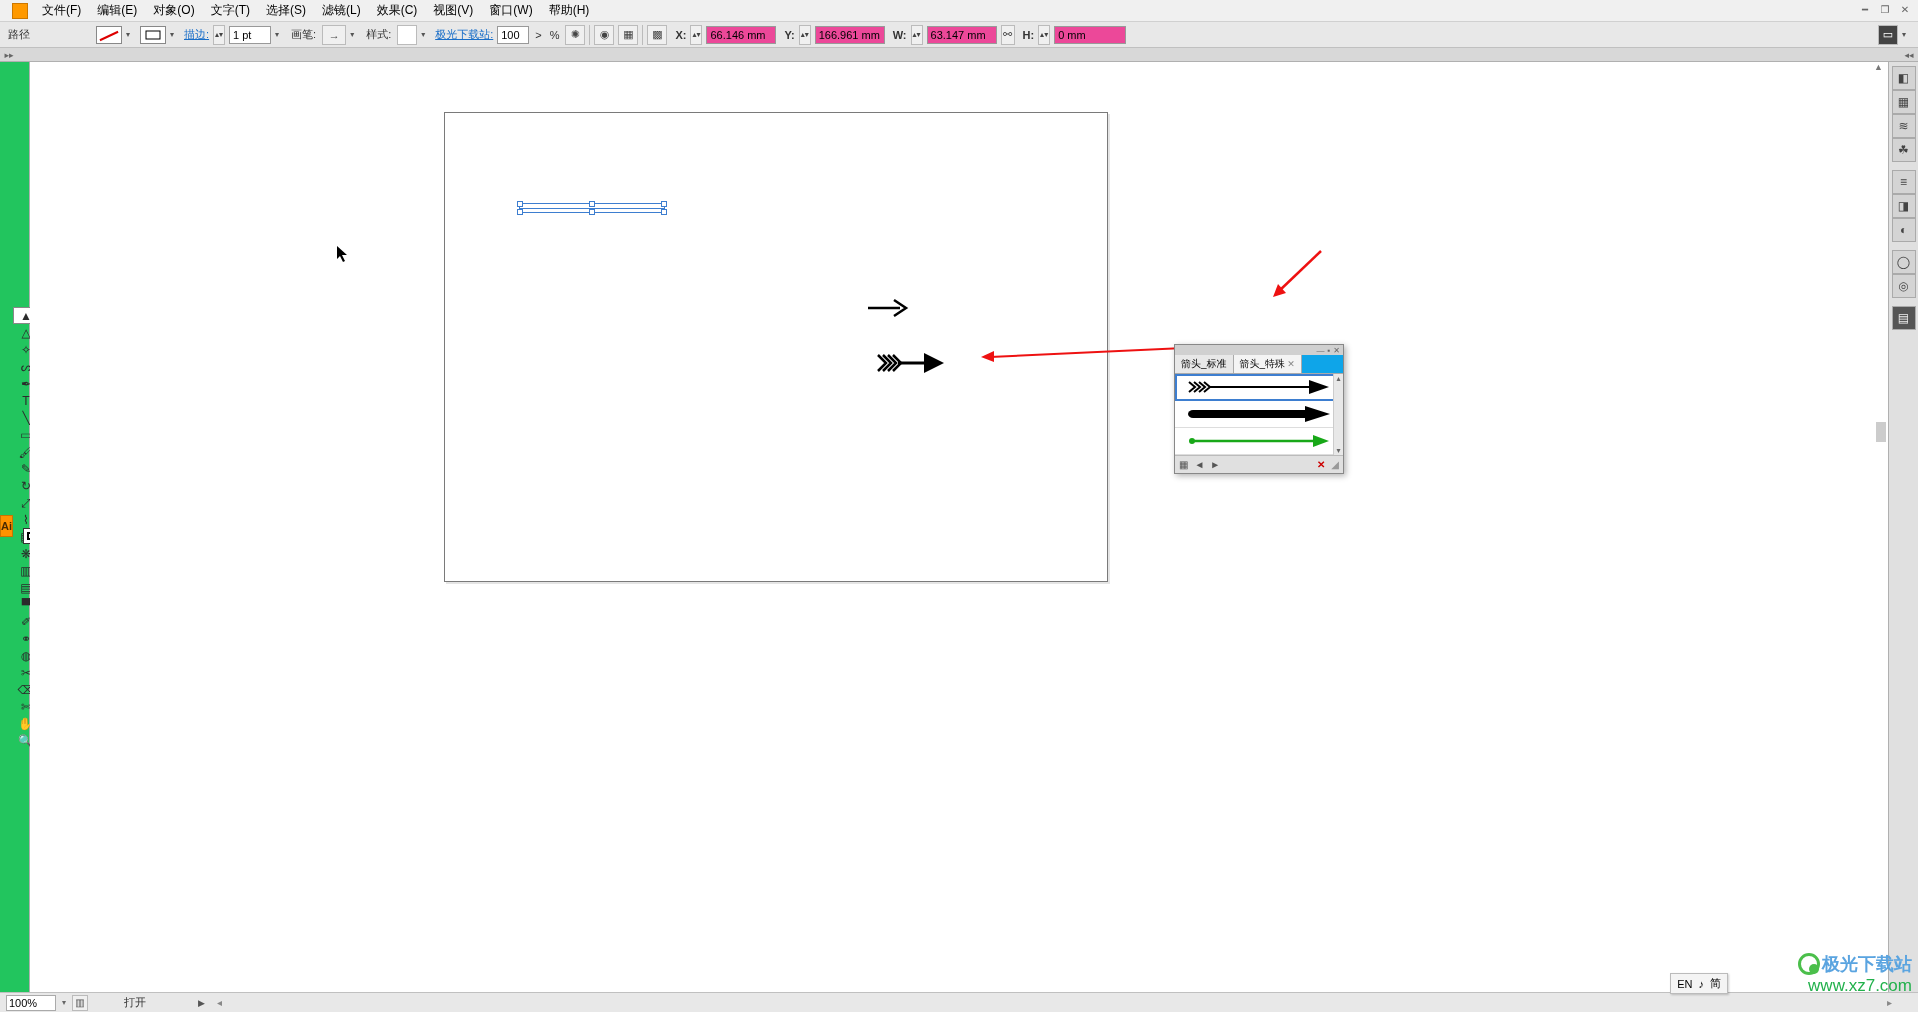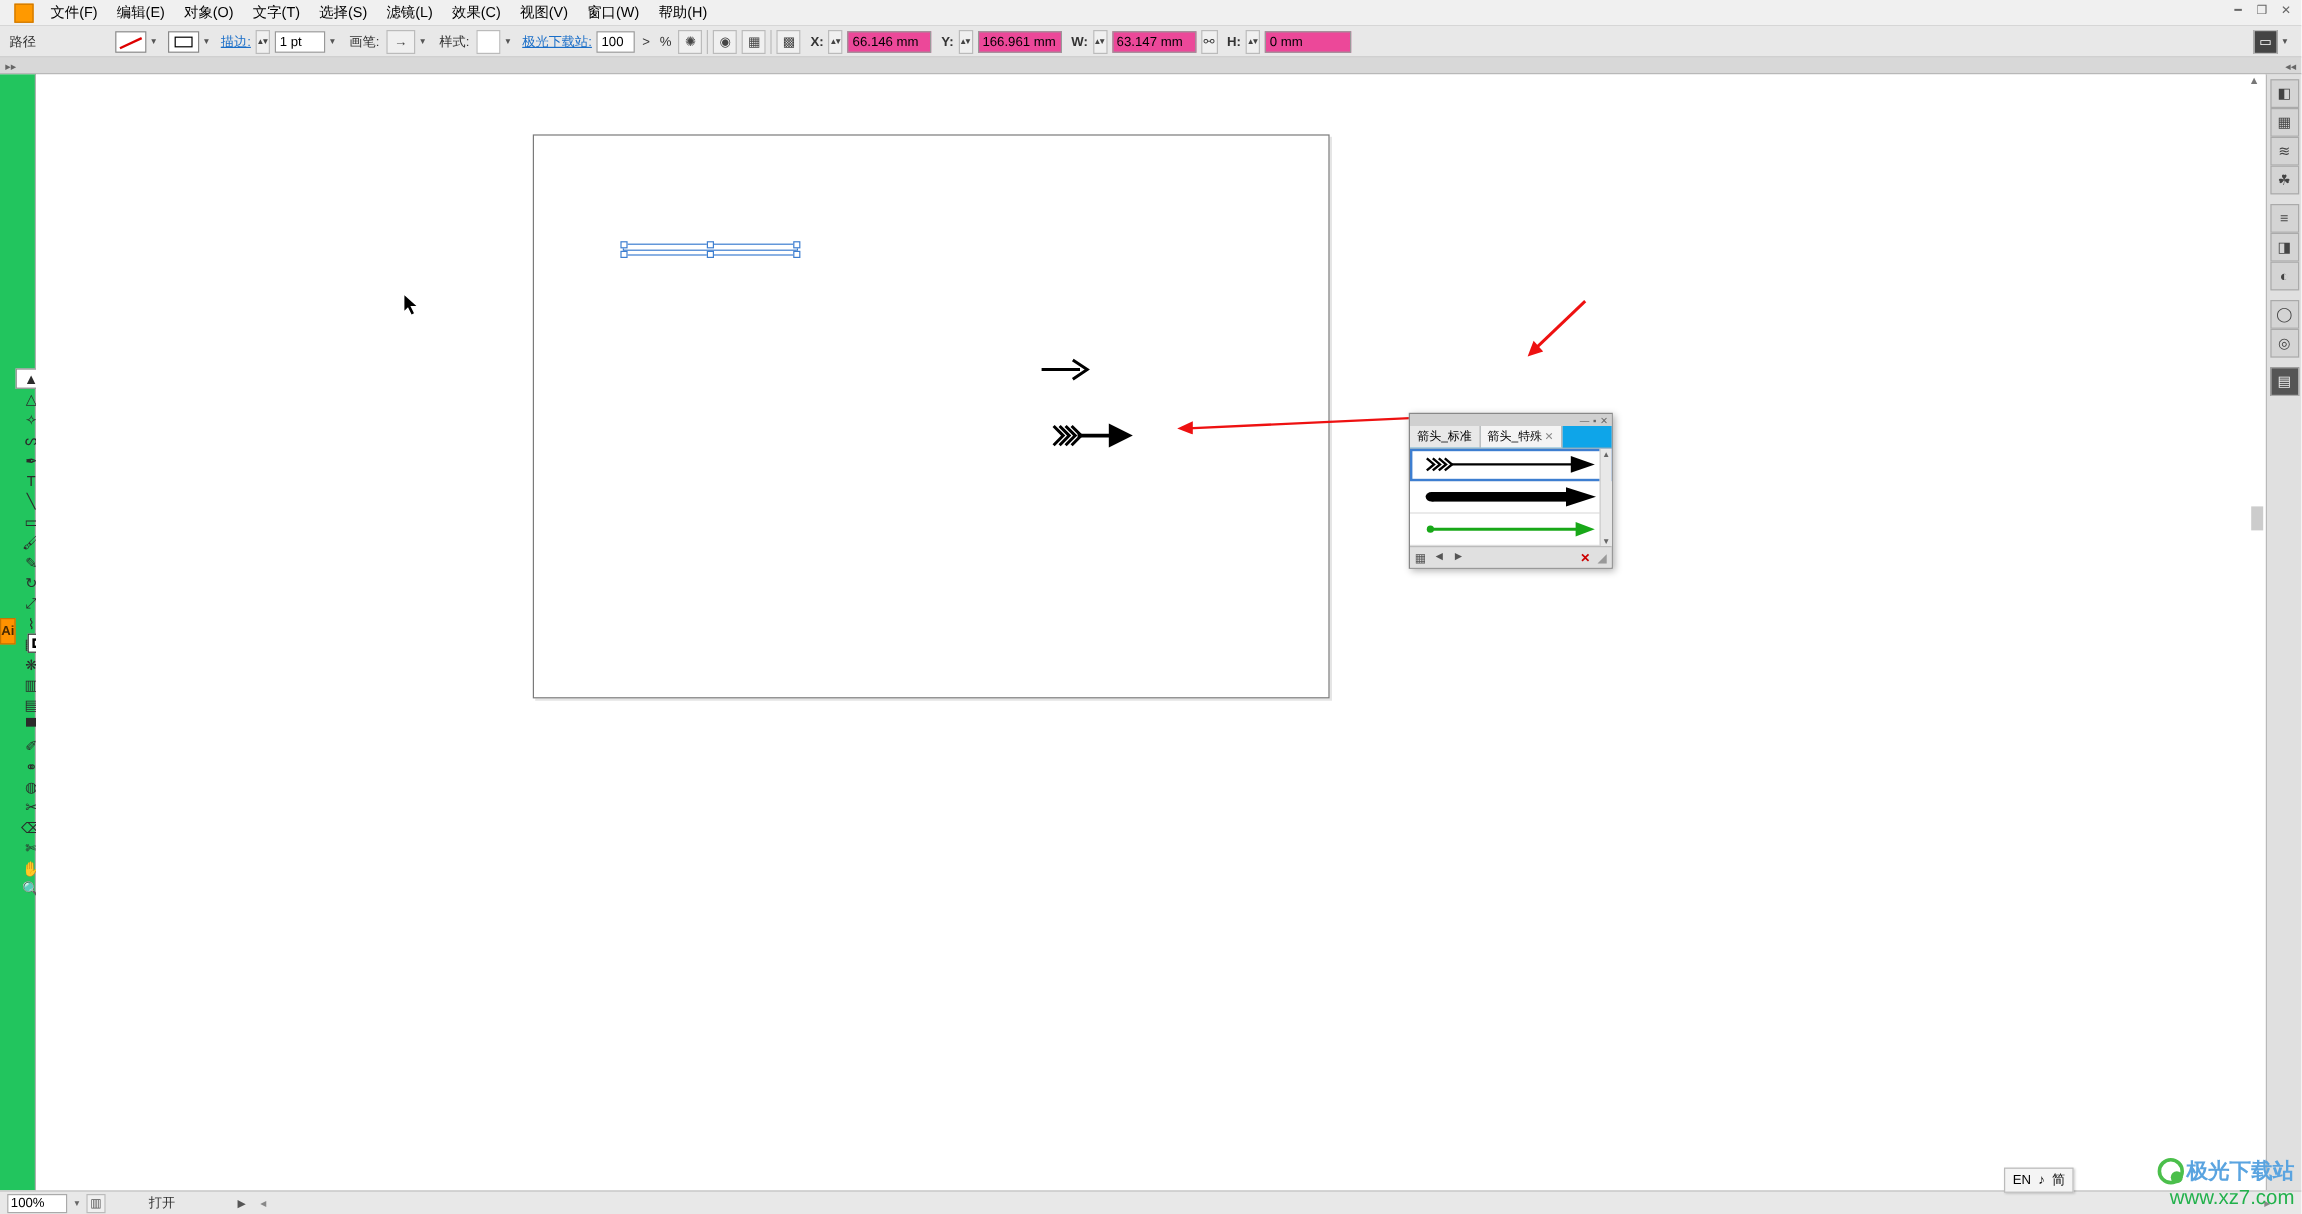--- a/index.html
+++ b/index.html
@@ -87,21 +87,21 @@
 
 .statusbar { position: absolute; bottom: 0; left: 0; right: 0; height: 20px; background: #e8e8e8; border-top: 1px solid #c0c0c0; display: flex; align-items: center; font-size: 11px; padding: 0 6px; gap: 6px; }
 .statusbar .zoom { width: 50px; border: 1px solid #aaa; background: #fff; padding: 0 2px; height: 16px; font-size: 11px; }
 .statusbar .sb-icon { width: 16px; height: 16px; display: inline-flex; align-items: center; justify-content: center; background: #f0f0f0; border: 1px solid #bbb; font-size: 10px; color: #555; }
 .statusbar .doc-name { margin-left: 30px; color: #333; }
 
 
 .langbar { position: absolute; right: 190px; bottom: 18px; background: #f4f4f4; border: 1px solid #bbb; padding: 2px 6px; font-size: 11px; display: flex; gap: 6px; align-items: center; box-shadow: 1px 1px 2px rgba(0,0,0,0.2); }
 
 
-.watermark { position: absolute; right: 6px; bottom: 4px; text-align: right; margin-top: 40px; }
+.watermark { position: absolute; right: 6px; bottom: 16px; text-align: right; margin-top: 40px; }
 .watermark .wm-top { font-size: 18px; font-weight: bold; color: #5aa4e0; display: flex; align-items: center; gap: 2px; }
 .watermark .wm-top .wm-logo { width: 22px; height: 22px; border-radius: 50%; border: 3px solid #4bbf4b; position: relative; }
 .watermark .wm-top .wm-logo::after { content:""; position:absolute; right:-2px; bottom:-2px; width:10px; height:10px; background:#4bbf4b; border-radius:50%; }
 .watermark .wm-url { font-size: 17px; color: #22b14c; }
 
 
 .canvas-vscroll-up { position:absolute; right:2px; top:0; width:12px; height:12px; font-size:9px; color:#777; }
 .canvas-vscroll-thumb { position:absolute; right:2px; top:360px; width:10px; height:20px; background:#ccc; }
 </style>
 </head>

